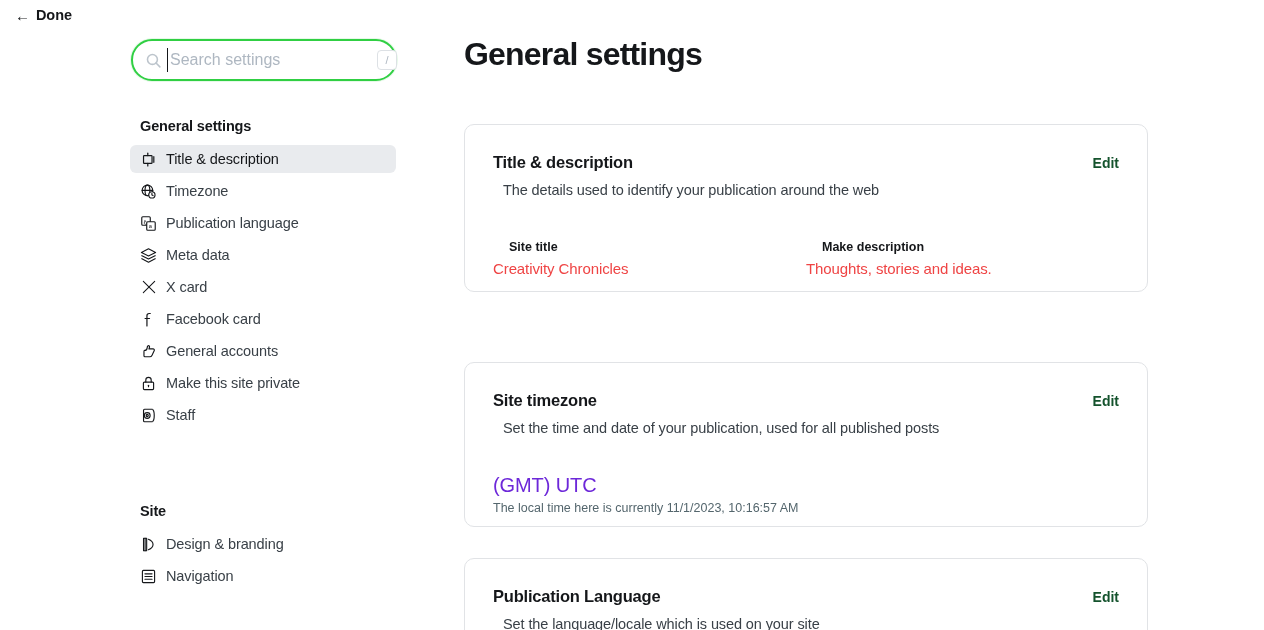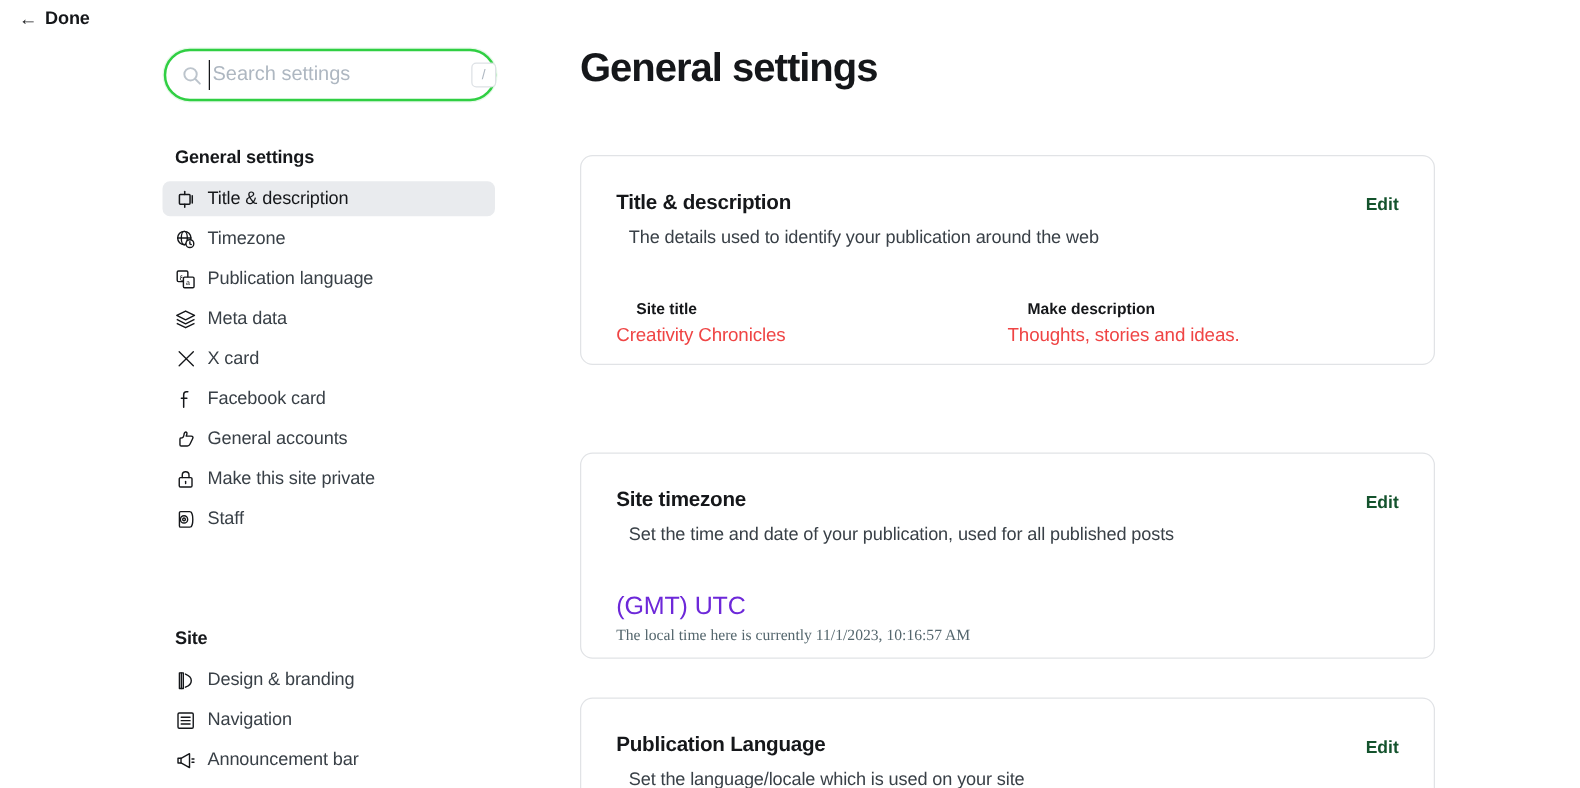--- a/index.html
+++ b/index.html
@@ -208,21 +208,20 @@
   .tz-main {
     font-size: 20px;
     color: #6d28d9;
     margin: 0 0 4px 0;
     letter-spacing: -0.1px;
   }
   .tz-sub {
     font-size: 12.5px;
     color: #54666d;
     margin: 0;
-    font-family: Liberation Serif, serif;
   }
   svg { display: block; }
 </style>
 </head>
 <body>
 
 <div class="topbar">
   <div class="done-btn">
     <span class="arrow">←</span>
     <span>Done</span>
@@ -368,31 +367,20 @@
           <svg viewBox="0 0 24 24" width="17" height="17" fill="none" stroke="#15171a" stroke-width="1.6" stroke-linecap="round">
             <rect x="3.4" y="3.4" width="17.2" height="17.2" rx="1.4"></rect>
             <line x1="7" y1="8.2" x2="17" y2="8.2"></line>
             <line x1="7" y1="12" x2="17" y2="12"></line>
             <line x1="7" y1="15.8" x2="17" y2="15.8"></line>
           </svg>
         </span>
         <span class="lbl">Navigation</span>
       </li>
 
-      <li class="nav-item">
-        <span class="ico">
-          <svg viewBox="0 0 24 24" width="17" height="17" fill="none" stroke="#15171a" stroke-width="1.6" stroke-linejoin="round" stroke-linecap="round">
-            <path d="M3.4 9.4 h3.4 l9.6 -5.2 v15.6 l-9.6 -5.2 H3.4 z"></path>
-            <line x1="6.8" y1="9.4" x2="6.8" y2="14.6"></line>
-            <line x1="19.2" y1="10.2" x2="21.4" y2="10.2"></line>
-            <line x1="19.2" y1="13.8" x2="21.4" y2="13.8"></line>
-          </svg>
-        </span>
-        <span class="lbl">Announcement bar</span>
-      </li>
     </ul>
   </div>
 </div>
 
 <div class="main">
 
   <h1 class="page-title">General settings</h1>
 
   <div class="card" style="top:124px; height:168px;">
     <div class="card-head">

